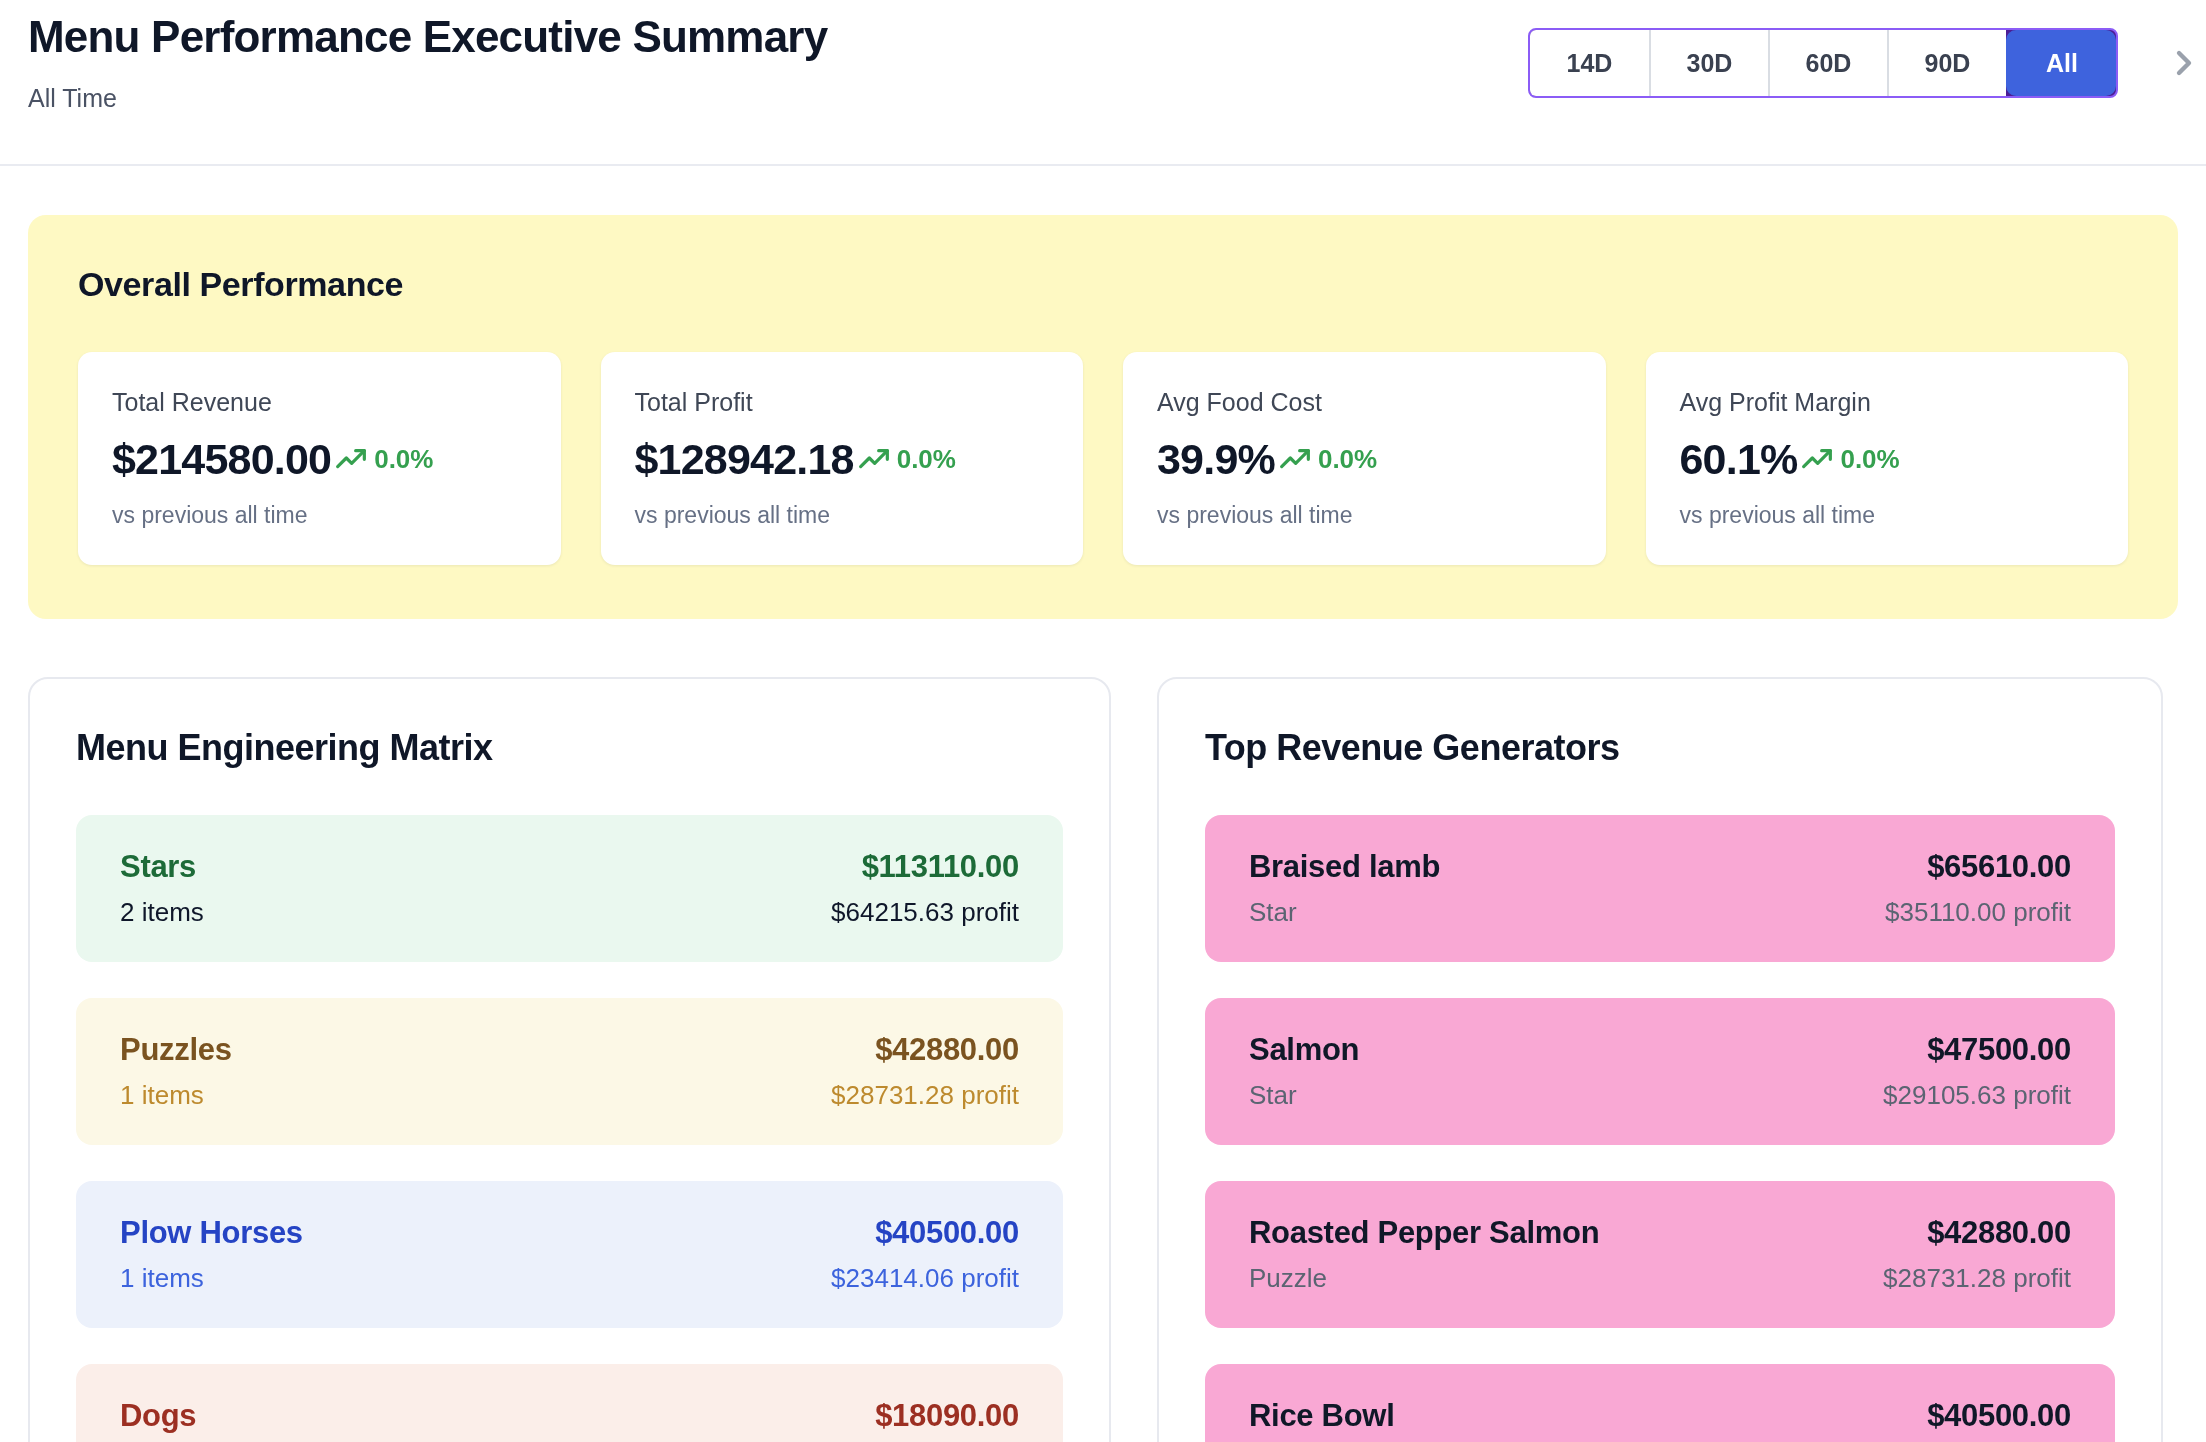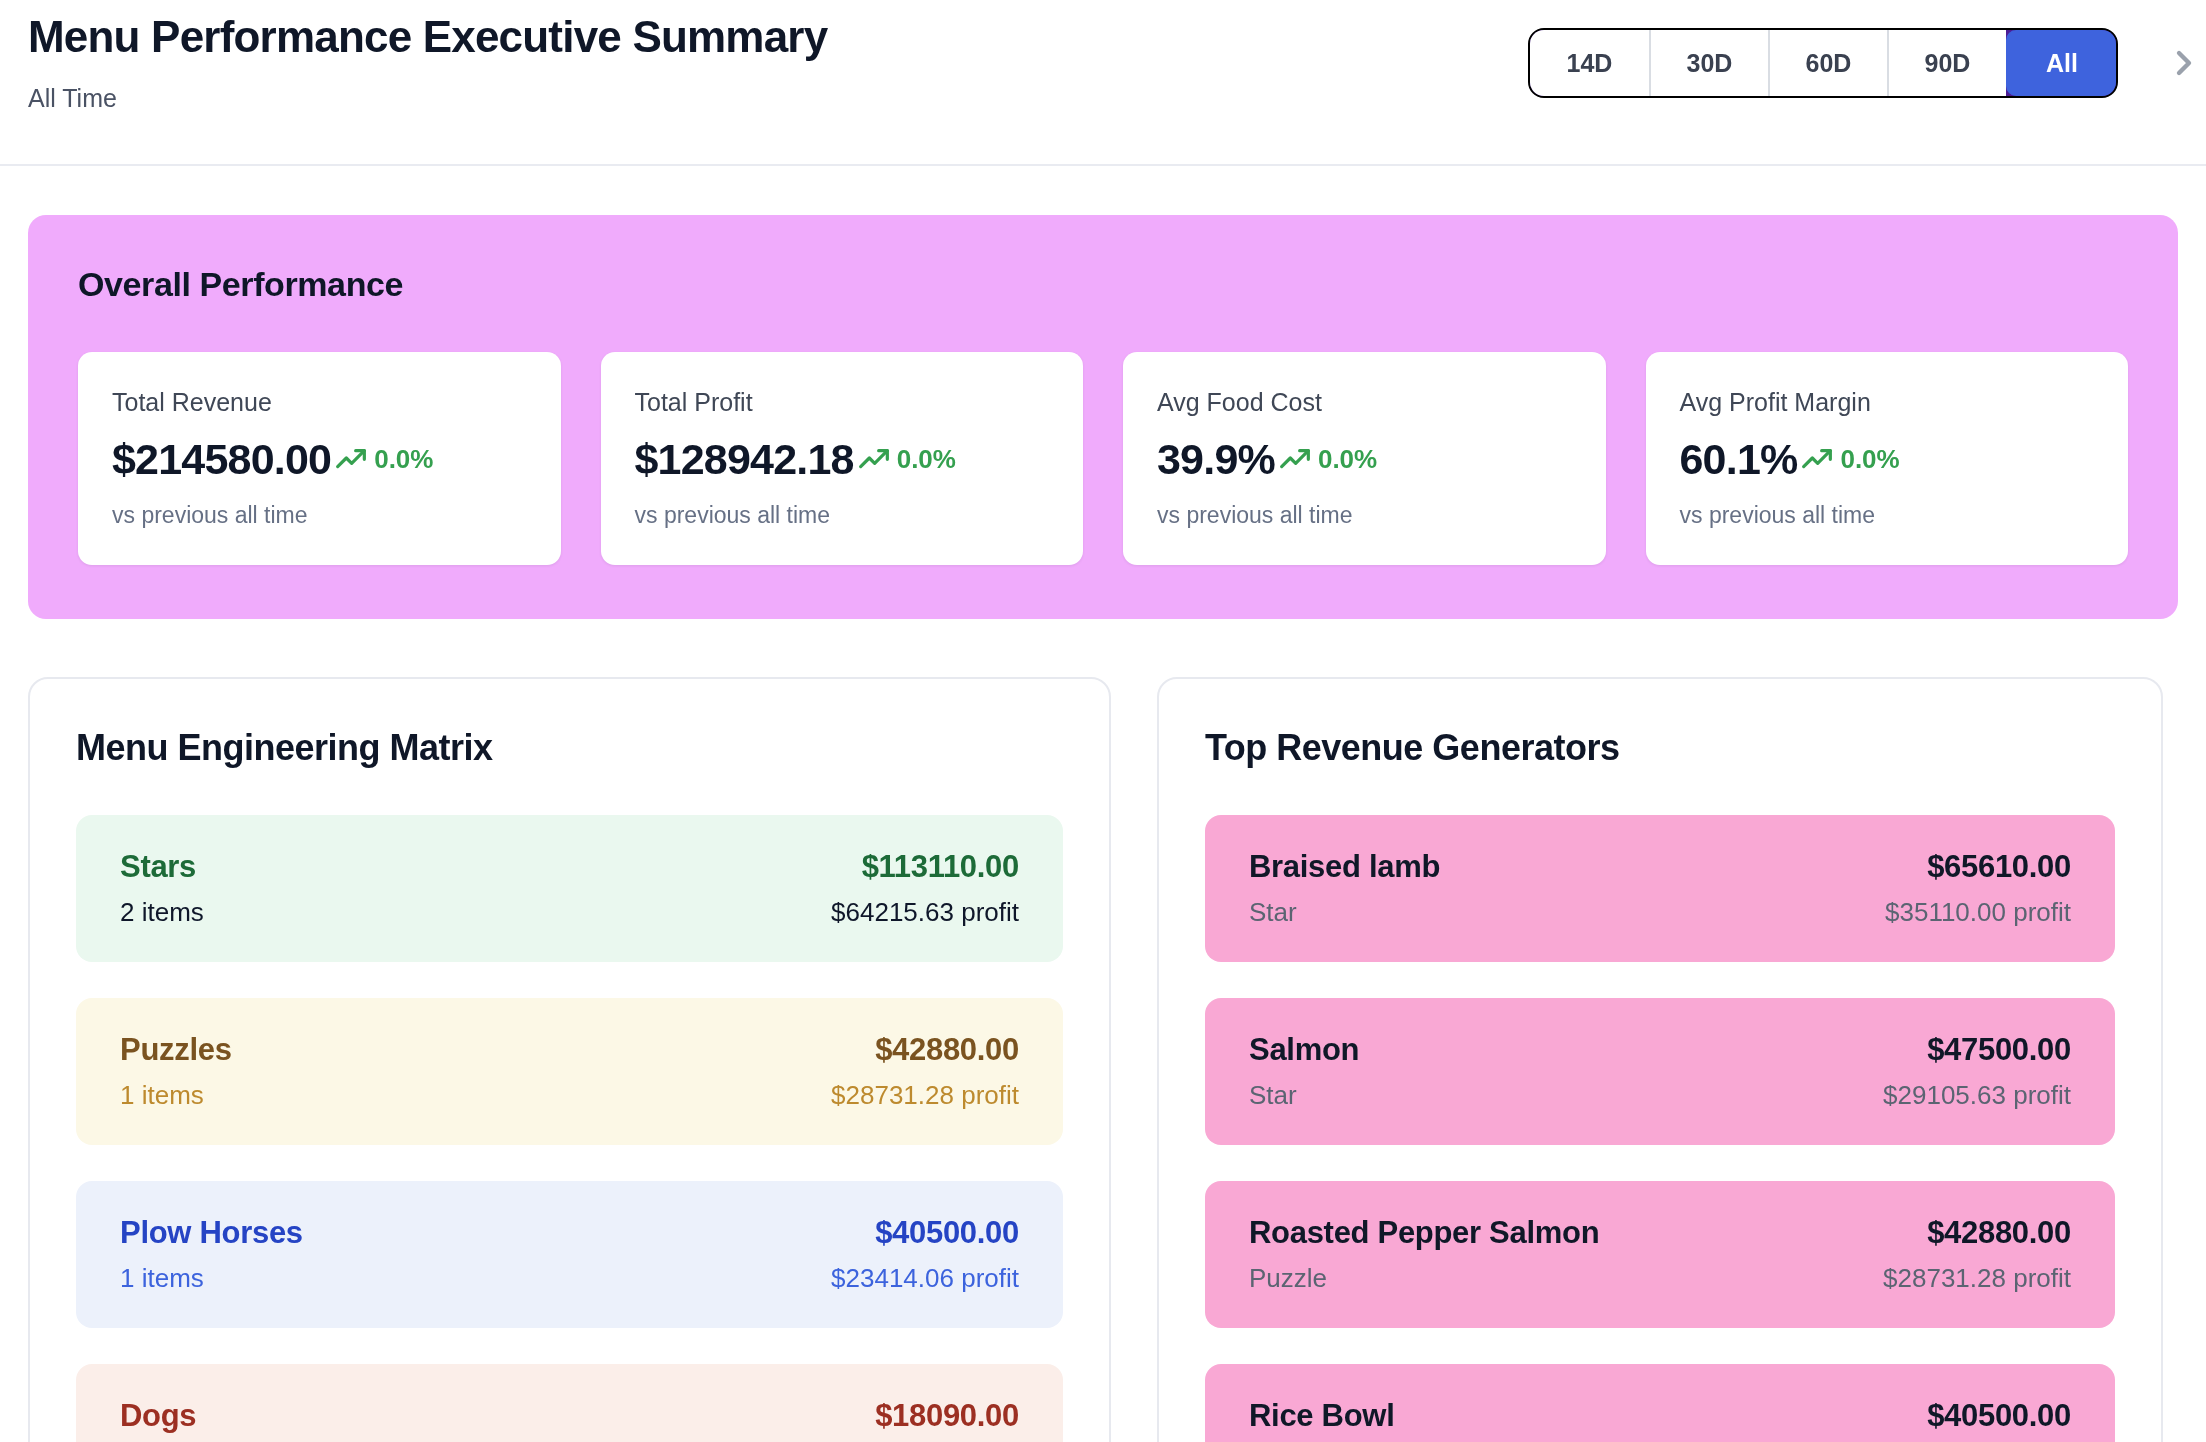--- a/index.html
+++ b/index.html
@@ -31,22 +31,22 @@
     font-size: 25px;
     color: #4a5264;
   }
   .header-right {
     display: flex;
     align-items: center;
     margin-top: 18px;
   }
   .range-group {
     display: flex;
-    border: 2px solid #000000;
-    border-radius: 16px;
+    border: 2px solid #8b5cf6;
+    border-radius: 8px;
     overflow: hidden;
     background: #4c1d95;
   }
   .range-btn {
     width: 119px;
     height: 66px;
     background: #ffffff;
     border: none;
     border-left: 2px solid #d9dde3;
     font-family: "Liberation Sans", sans-serif;
@@ -71,21 +71,21 @@
     margin-right: -6px;
     display: flex;
     align-items: center;
     cursor: pointer;
     color: #9aa1ac;
   }
 
   
   .overall-band {
     margin: 49px 28px 0 28px;
-    background: #f0abfc;
+    background: #fef9c3;
     border-radius: 18px;
     padding: 50px 50px 54px 50px;
   }
   .band-heading {
     font-size: 34px;
     font-weight: 700;
     letter-spacing: -0.4px;
     color: #0f1728;
     margin-bottom: 48px;
   }

